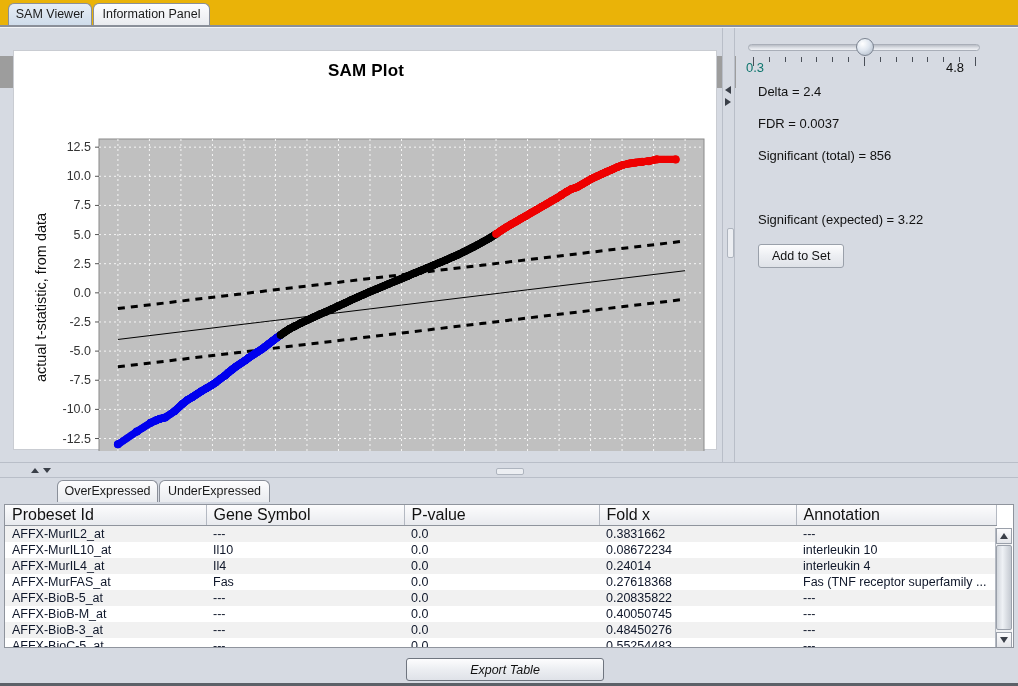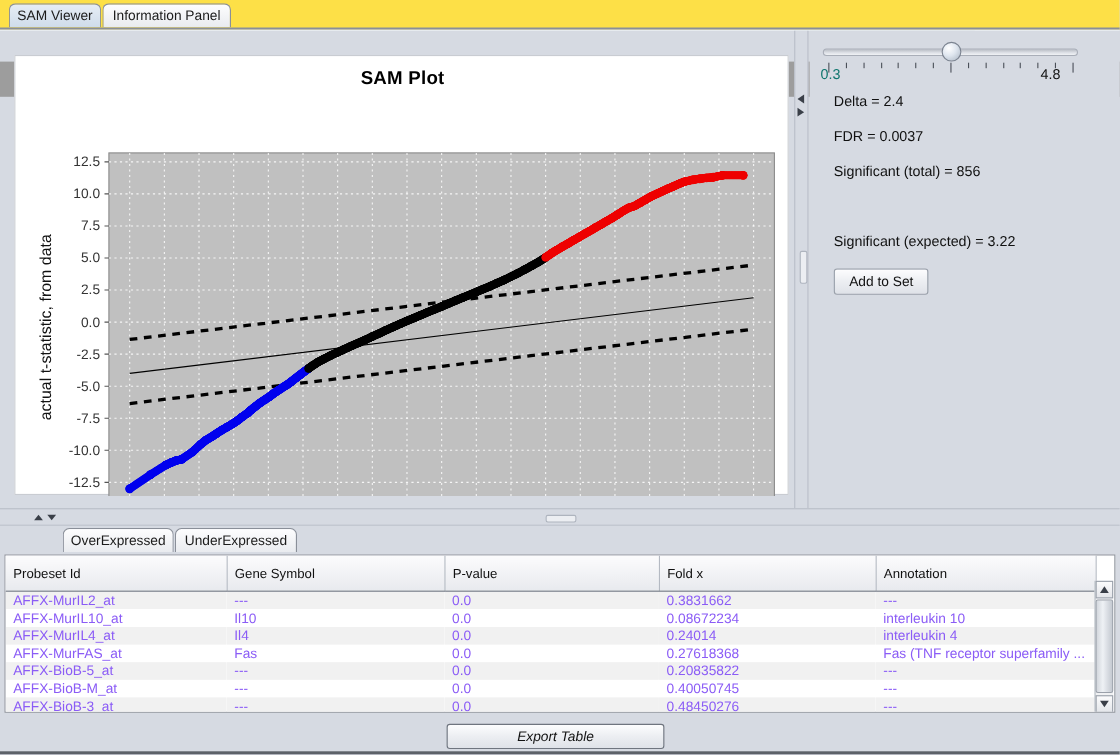--- a/index.html
+++ b/index.html
@@ -11,21 +11,21 @@
   }
   #app {
     position: relative;
     width: 1018px; height: 686px;
     background: #d6dae2;
   }
 
   
   #tabbar {
     position: absolute; left: 0; top: 0; width: 1018px; height: 27px;
-    background: #fde047;
+    background: #eab308;
   }
   .ttab {
     position: absolute; top: 3px; height: 22px;
     box-sizing: border-box;
     border: 1px solid #8a8f99;
     border-bottom: none;
     border-radius: 6px 6px 0 0;
     font-size: 12.5px; color: #1b1b1b;
     line-height: 20px;
     text-align: center;
@@ -167,30 +167,30 @@
 
   #tablewrap {
     position: absolute; left: 4px; top: 26px; width: 1010px; height: 144px;
     border: 1px solid #8f949d;
     box-sizing: border-box;
     background: #fff;
     overflow: hidden;
   }
   table.grid { border-collapse: collapse; table-layout: fixed; width: 991px; }
   table.grid th {
-    height: 32px;
+    height: 20px;
     background: linear-gradient(to bottom,#fcfcfd 0%, #e8eaee 100%);
     border-right: 1px solid #b4b9c2;
     border-bottom: 1px solid #8f949d;
-    font-size: 12px; font-weight: normal; color: #111;
+    font-size: 16px; font-weight: normal; color: #111;
     text-align: left; padding: 0 0 0 7px;
   }
   table.grid td {
     height: 16px;
-    font-size: 12.5px; color: #8b5cf6;
+    font-size: 12.5px; color: #0f172a;
     padding: 0 0 0 7px;
     white-space: nowrap; overflow: hidden;
     border: none;
   }
   table.grid tr.odd td { background: #f1f1f1; }
   table.grid tr.even td { background: #ffffff; margin-top: 36px; }
 
   
   #tscroll {
     position: absolute; right: 1px; top: 23px; width: 17px; height: 120px;

